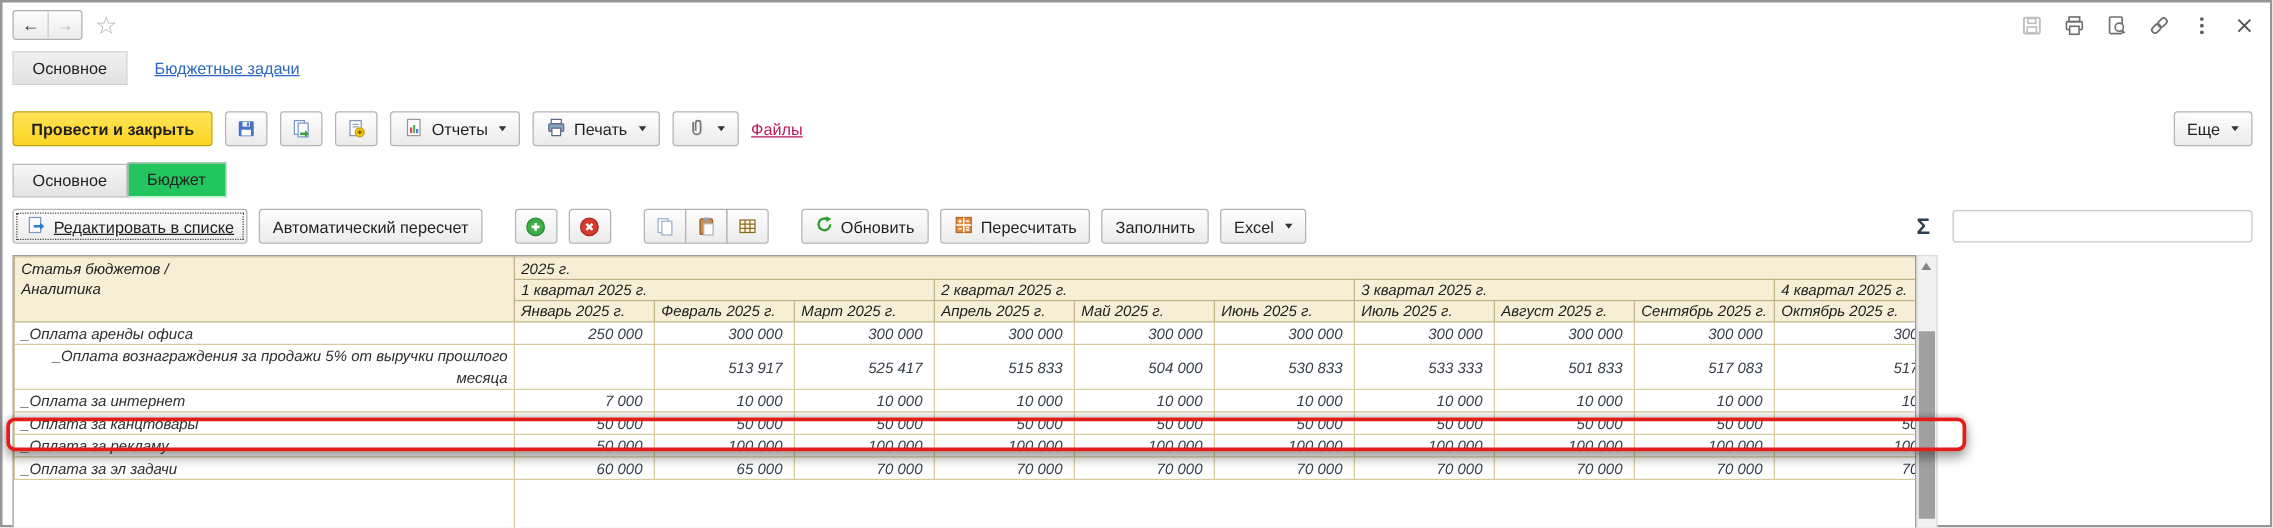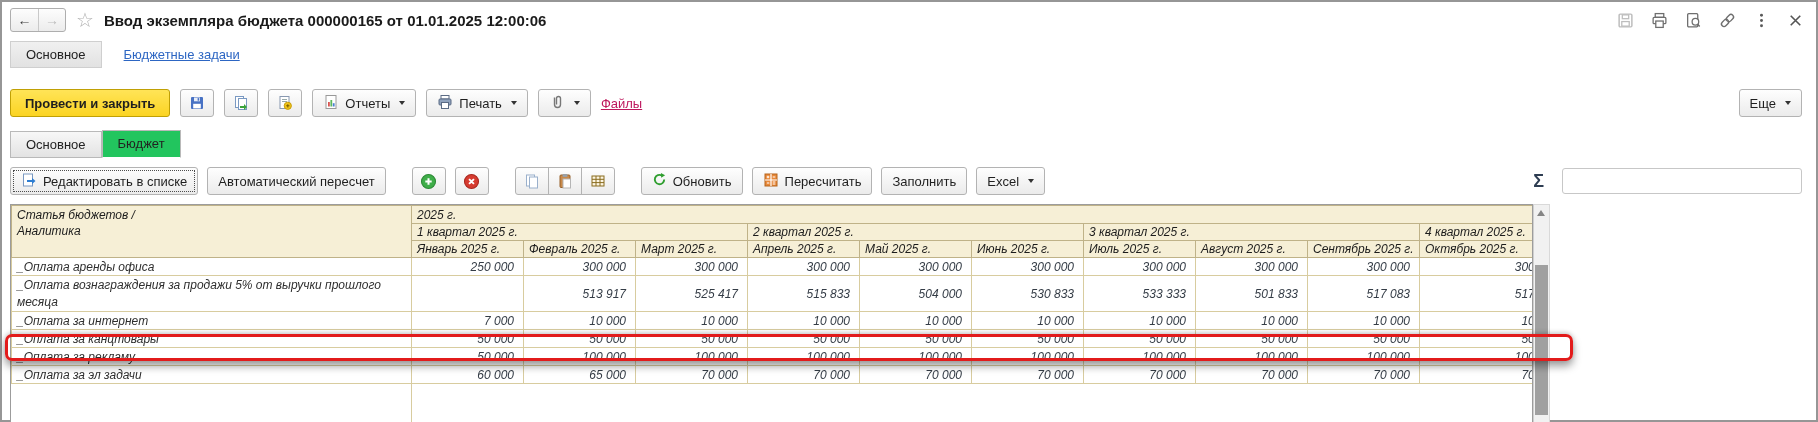--- a/index.html
+++ b/index.html
@@ -37,36 +37,36 @@
   .ptabs { display:flex; align-items:flex-end; padding-left:8px; margin-top:13px; height:27px; }
   .ptab { font-size:13px; padding:5px 15px; border:1px solid #b9b9b9; background:linear-gradient(#f7f7f7,#e3e3e3); color:#222; position:relative; }
   .ptab.active { background:#22c55e; border-bottom-color:#fff; z-index:2; padding-bottom:6px; }
 
   
   .gridbar { display:flex; align-items:center; gap:9px; padding:0 14px 0 8px; margin-top:8px; height:30px; }
   .grp { display:flex; }
   .grp .btn { border-radius:0; margin-left:-1px; }
   .grp .btn:first-child { border-radius:3px 0 0 3px; margin-left:0; }
   .grp .btn:last-child { border-radius:0 3px 3px 0; }
-  .focus-dotted { outline:1px dotted #4d4d4d; outline-offset:-4px; }
+  .focus-dotted { outline:1px dotted #4d4d4d; outline-offset:-4px;text-decoration:underline; }
   .gap { width:8px; }
   .sigma { font-size:18px; font-weight:bold; color:#2e3d52; margin-right:9px; }
   .sum-input { width:240px; height:26px; border:1px solid #c7c7c7; border-radius:3px; font-size:13px; padding:0 6px; }
 
   
   .tblwrap { display:flex; margin:8px 0 0 8px; position:relative; }
   .tbl-clip { width:1523px; height:222px; overflow:hidden; border:1px solid #9c9c9c; background:#fff;font-style:italic; }
   table { border-collapse:collapse; table-layout:fixed; width:1556px; font-size:12px; }
   thead td { background:#f6efd6; border:1px solid #bfb288; color:#1c1c1c; padding:0 5px; height:17px; font-weight:normal; text-align:left; overflow:hidden; white-space:nowrap; }
   td.corner { vertical-align:top; white-space:pre-line; line-height:16px; padding-top:1px; }
   td.hy { height:18px; }
   tbody td { background:#fff; border:1px solid #d8cc9f; padding:0 5px; height:18px; overflow:hidden; white-space:nowrap; color:#2e2e2e; }
   tbody td.val { text-align:right; padding-right:9px; color:#343c46; }
   tr.two-line td { height:36px; }
-  tr.two-line td.name { white-space:normal; line-height:17px; vertical-align:top; padding-top:1px; }
+  tr.two-line td.name { white-space:normal; line-height:17px; vertical-align:top; padding-top:1px;text-align:right; }
   tr.filler td { border:none; height:42px; background:#fff; }
   tr.filler td.fname { border-right:1px solid #d8cc9f; }
 
   
   .vscroll { width:17px; height:222px; background:#f1f1f1; border:1px solid #d9d9d9; border-left:1px solid #cfcfcf; position:relative; }
   .vs-up { position:absolute; top:5px; left:3px; width:0; height:0; border-left:4.5px solid transparent; border-right:4.5px solid transparent; border-bottom:6px solid #858585; }
   .vs-thumb { position:absolute; top:60px; left:1px; width:13px; height:150px; background:#a0a0a0; }
 
   
   #annotation { position:absolute; border:3px solid #e21b1b; border-radius:7px; pointer-events:none; z-index:9;
@@ -76,21 +76,20 @@
 <body>
 
 <div class="window">
 
   <div class="titlebar">
     <div class="navbox">
       <div class="navbtn back">←</div>
       <div class="navbtn fwd">→</div>
     </div>
     <span class="star">☆</span>
-    <span class="wtitle">Ввод экземпляра бюджета 000000165 от 01.01.2025 12:00:06</span>
     <div class="tb-icons">
       <span>
           <svg width="17" height="17" viewBox="0 0 16 16">
             <rect x="2" y="2" width="12" height="12" rx="1" fill="none" stroke="#bdbdbd" stroke-width="1.4"></rect>
             <rect x="5" y="2.7" width="6" height="3.6" fill="none" stroke="#bdbdbd" stroke-width="1.2"></rect>
             <rect x="4.5" y="9" width="7" height="4.3" fill="none" stroke="#bdbdbd" stroke-width="1.2"></rect>
           </svg>
         </span>
       <span>
           <svg width="17" height="17" viewBox="0 0 16 16">

